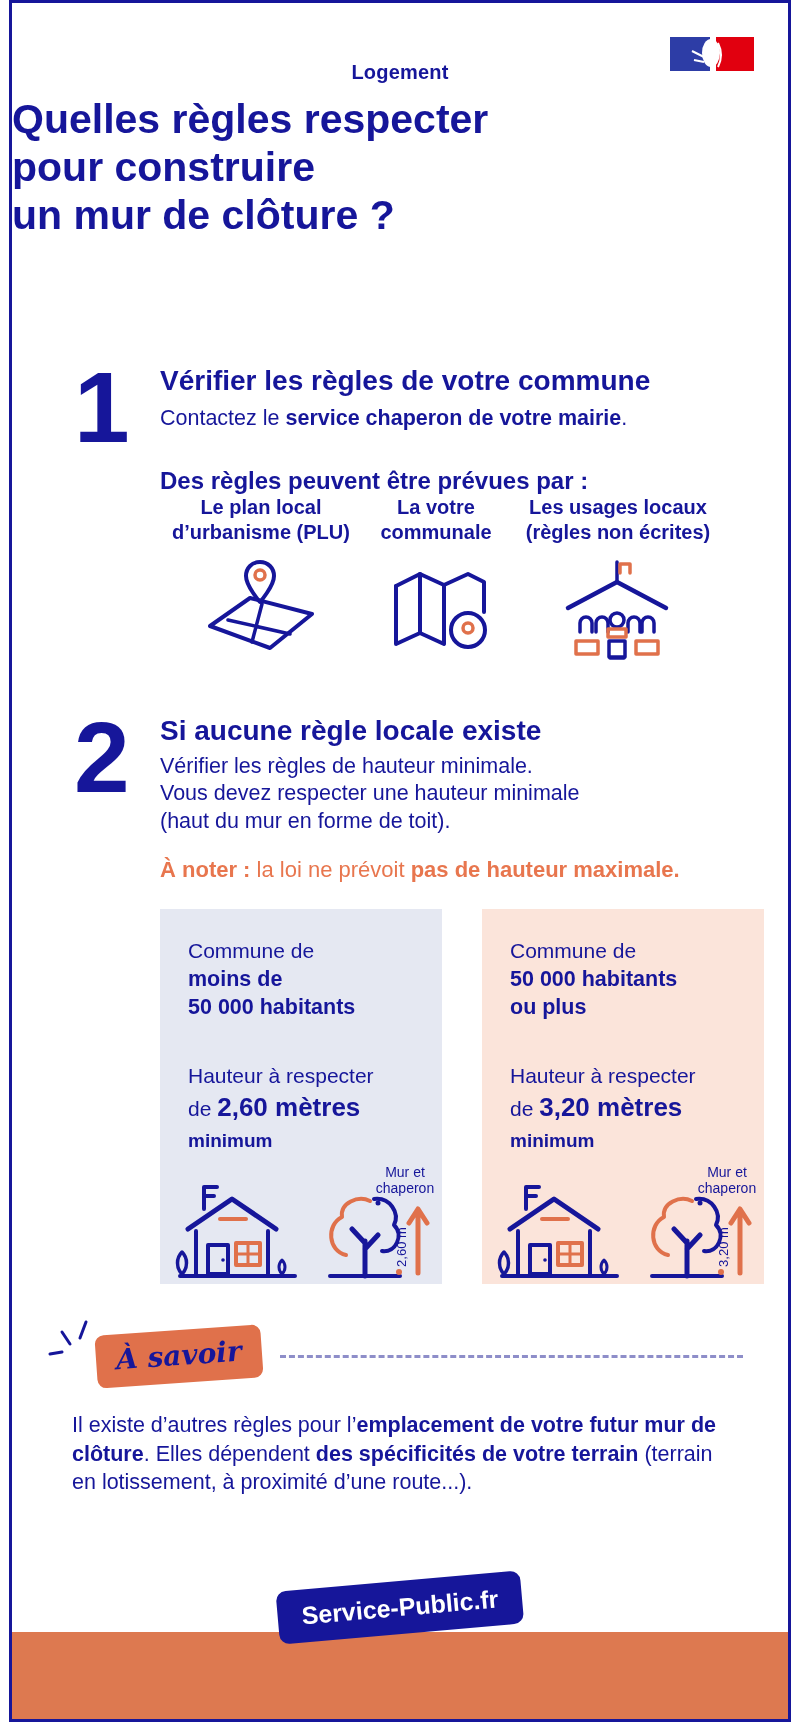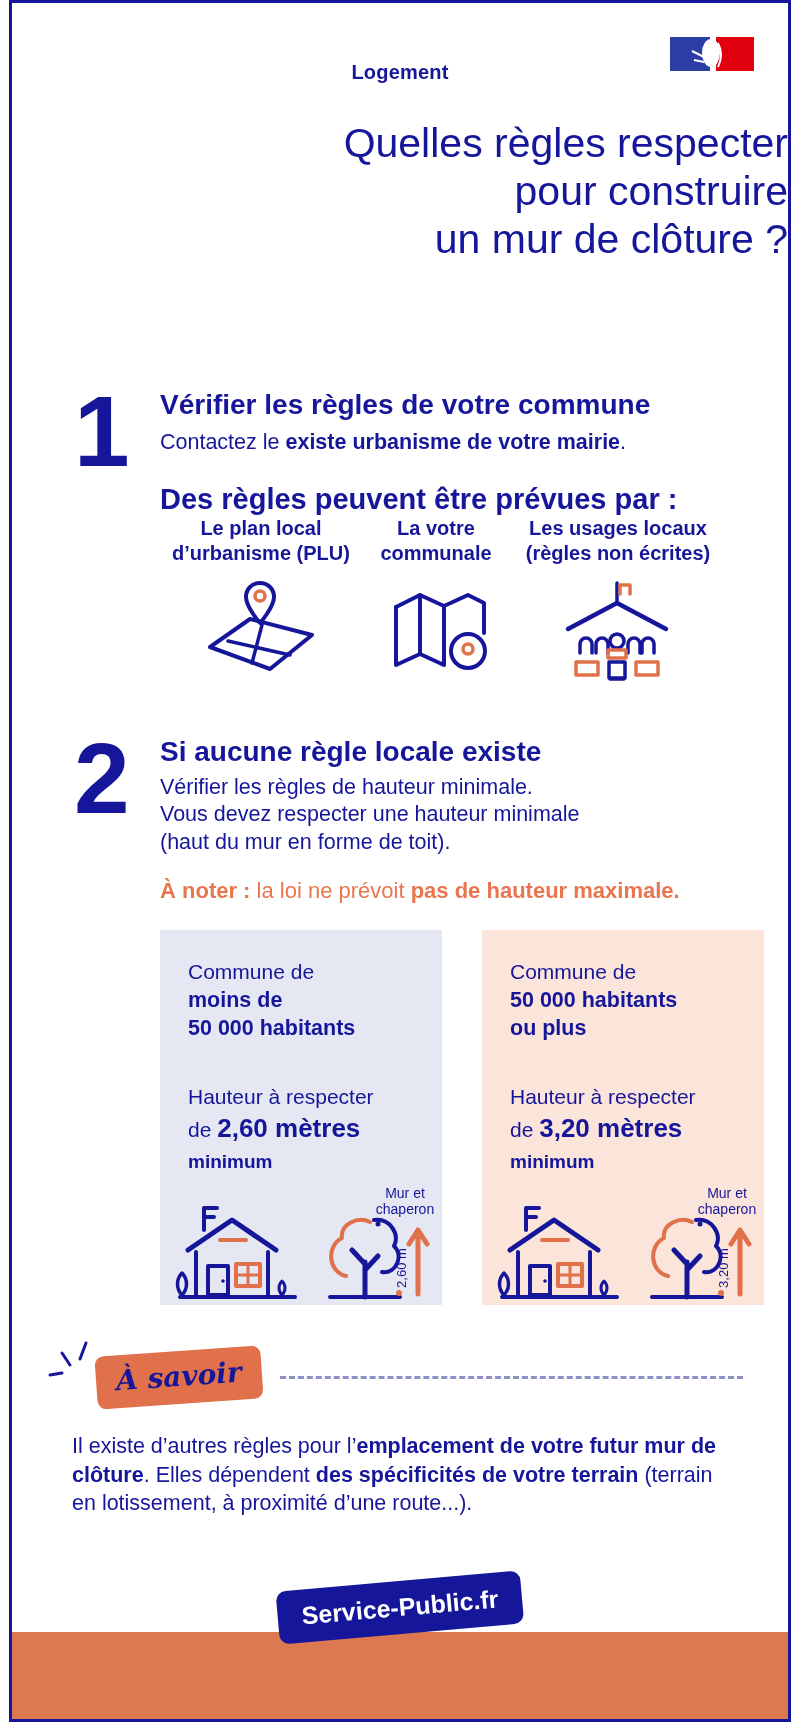--- a/index.html
+++ b/index.html
@@ -7,30 +7,30 @@
     --card_left_bg:#e5e8f2; --card_right_bg:#fbe4da; --dash:#8e8ec9;
     --band:#dd7950; --logo_blue:#2d3da6; --logo_red:#e1000f;
   }
   *{box-sizing:border-box;margin:0;padding:0}
   body{background:#fff;font-family:"Liberation Sans",sans-serif;}
   .poster{position:relative;width:782px;height:1722px;margin:0 auto;
     background:#fff;border:3px solid var(--blue);overflow:hidden;color:var(--blue);}
   
   .logo{position:absolute;top:34px;right:34px;width:84px;height:34px}
   .category{margin-top:58px;text-align:center;font-size:20px;font-weight:bold;letter-spacing:.2px}
-  .title{margin-top:36px;text-align:right;font-size:41px;font-weight:normal;line-height:1.17}
+  .title{margin-top:12px;text-align:left;font-size:41px;font-weight:bold;line-height:1.17}
   
   .step{display:flex;align-items:flex-start}
   .step1{margin-top:126px}
   .step2{margin-top:56px}
   .step-num{width:148px;padding-left:62px;font-size:100px;line-height:.82;font-weight:bold;flex:0 0 148px}
   .step-body{flex:1;padding-right:38px}
   .step-body h2{font-size:28px;font-weight:bold;line-height:1.1}
   .contact{margin-top:9px;font-size:21.5px}
-  .intro{margin-top:28px;font-size:29px;font-weight:bold}
+  .intro{margin-top:36px;font-size:24px;font-weight:bold}
   .options{display:flex;justify-content:space-between;width:566px}
   .option{display:flex;flex-direction:column;align-items:center}
   .opt-1{width:202px}.opt-2{width:140px}.opt-3{width:216px}
   .option-label{font-size:20px;font-weight:bold;text-align:center;line-height:1.28}
   .option svg{margin-top:8px;display:block}
   .body-line{font-size:21.5px;line-height:1.28}
   .step-body .body-line:first-of-type{margin-top:6px}
   .note{margin-top:22px;font-size:22px;color:var(--orange_text)}
   .note b{font-weight:bold}
   
@@ -84,21 +84,21 @@
   <h1 class="title">
     <div>Quelles règles respecter</div>
     <div>pour construire</div>
     <div>un mur de clôture ?</div>
   </h1>
 
   <section class="step step1">
     <div class="step-num">1</div>
     <div class="step-body">
       <h2>Vérifier les règles de votre commune</h2>
-      <p class="contact"><span>Contactez le </span><b>existe urbanisme de votre mairie</b><span>.</span></p>
+      <p class="contact"><span>Contactez le </span><b>service chaperon de votre mairie</b><span>.</span></p>
       <p class="intro">Des règles peuvent être prévues par :</p>
 
       <div class="options">
 
         <div class="option opt-1">
           <div class="option-label">
             <div>Le plan local</div>
             <div>d’urbanisme (PLU)</div>
           </div>
           <svg width="122" height="100" viewBox="0 0 122 100">

